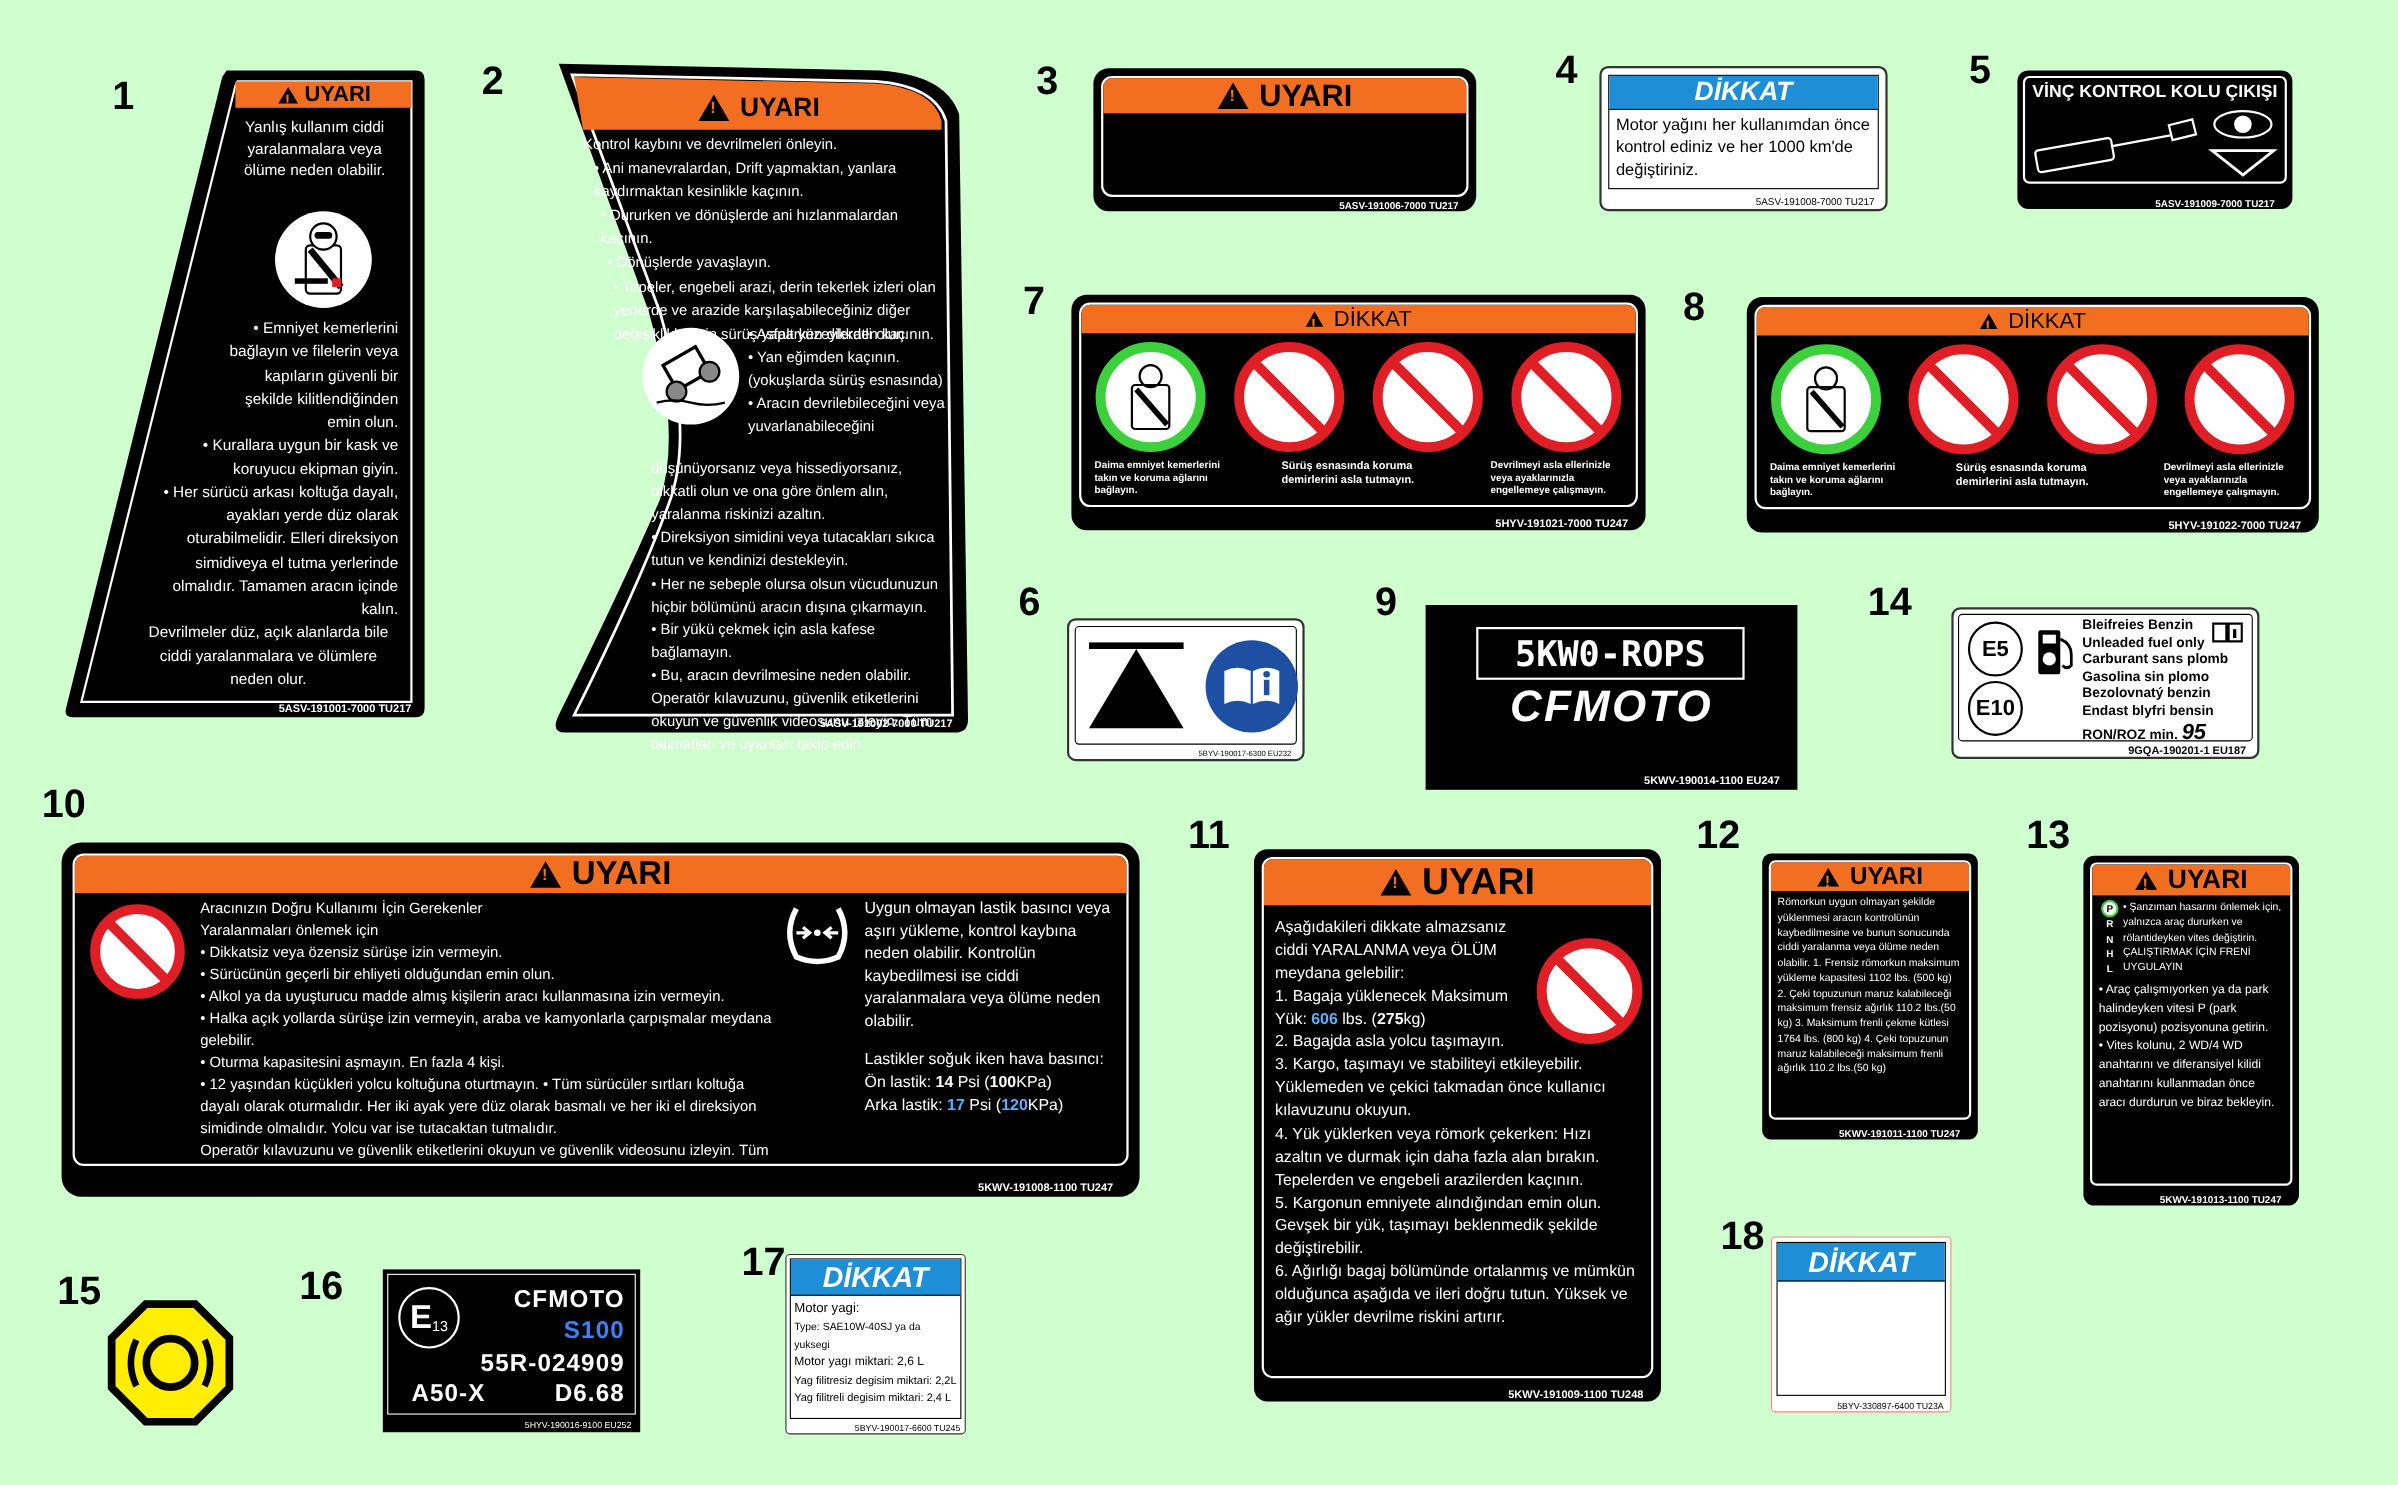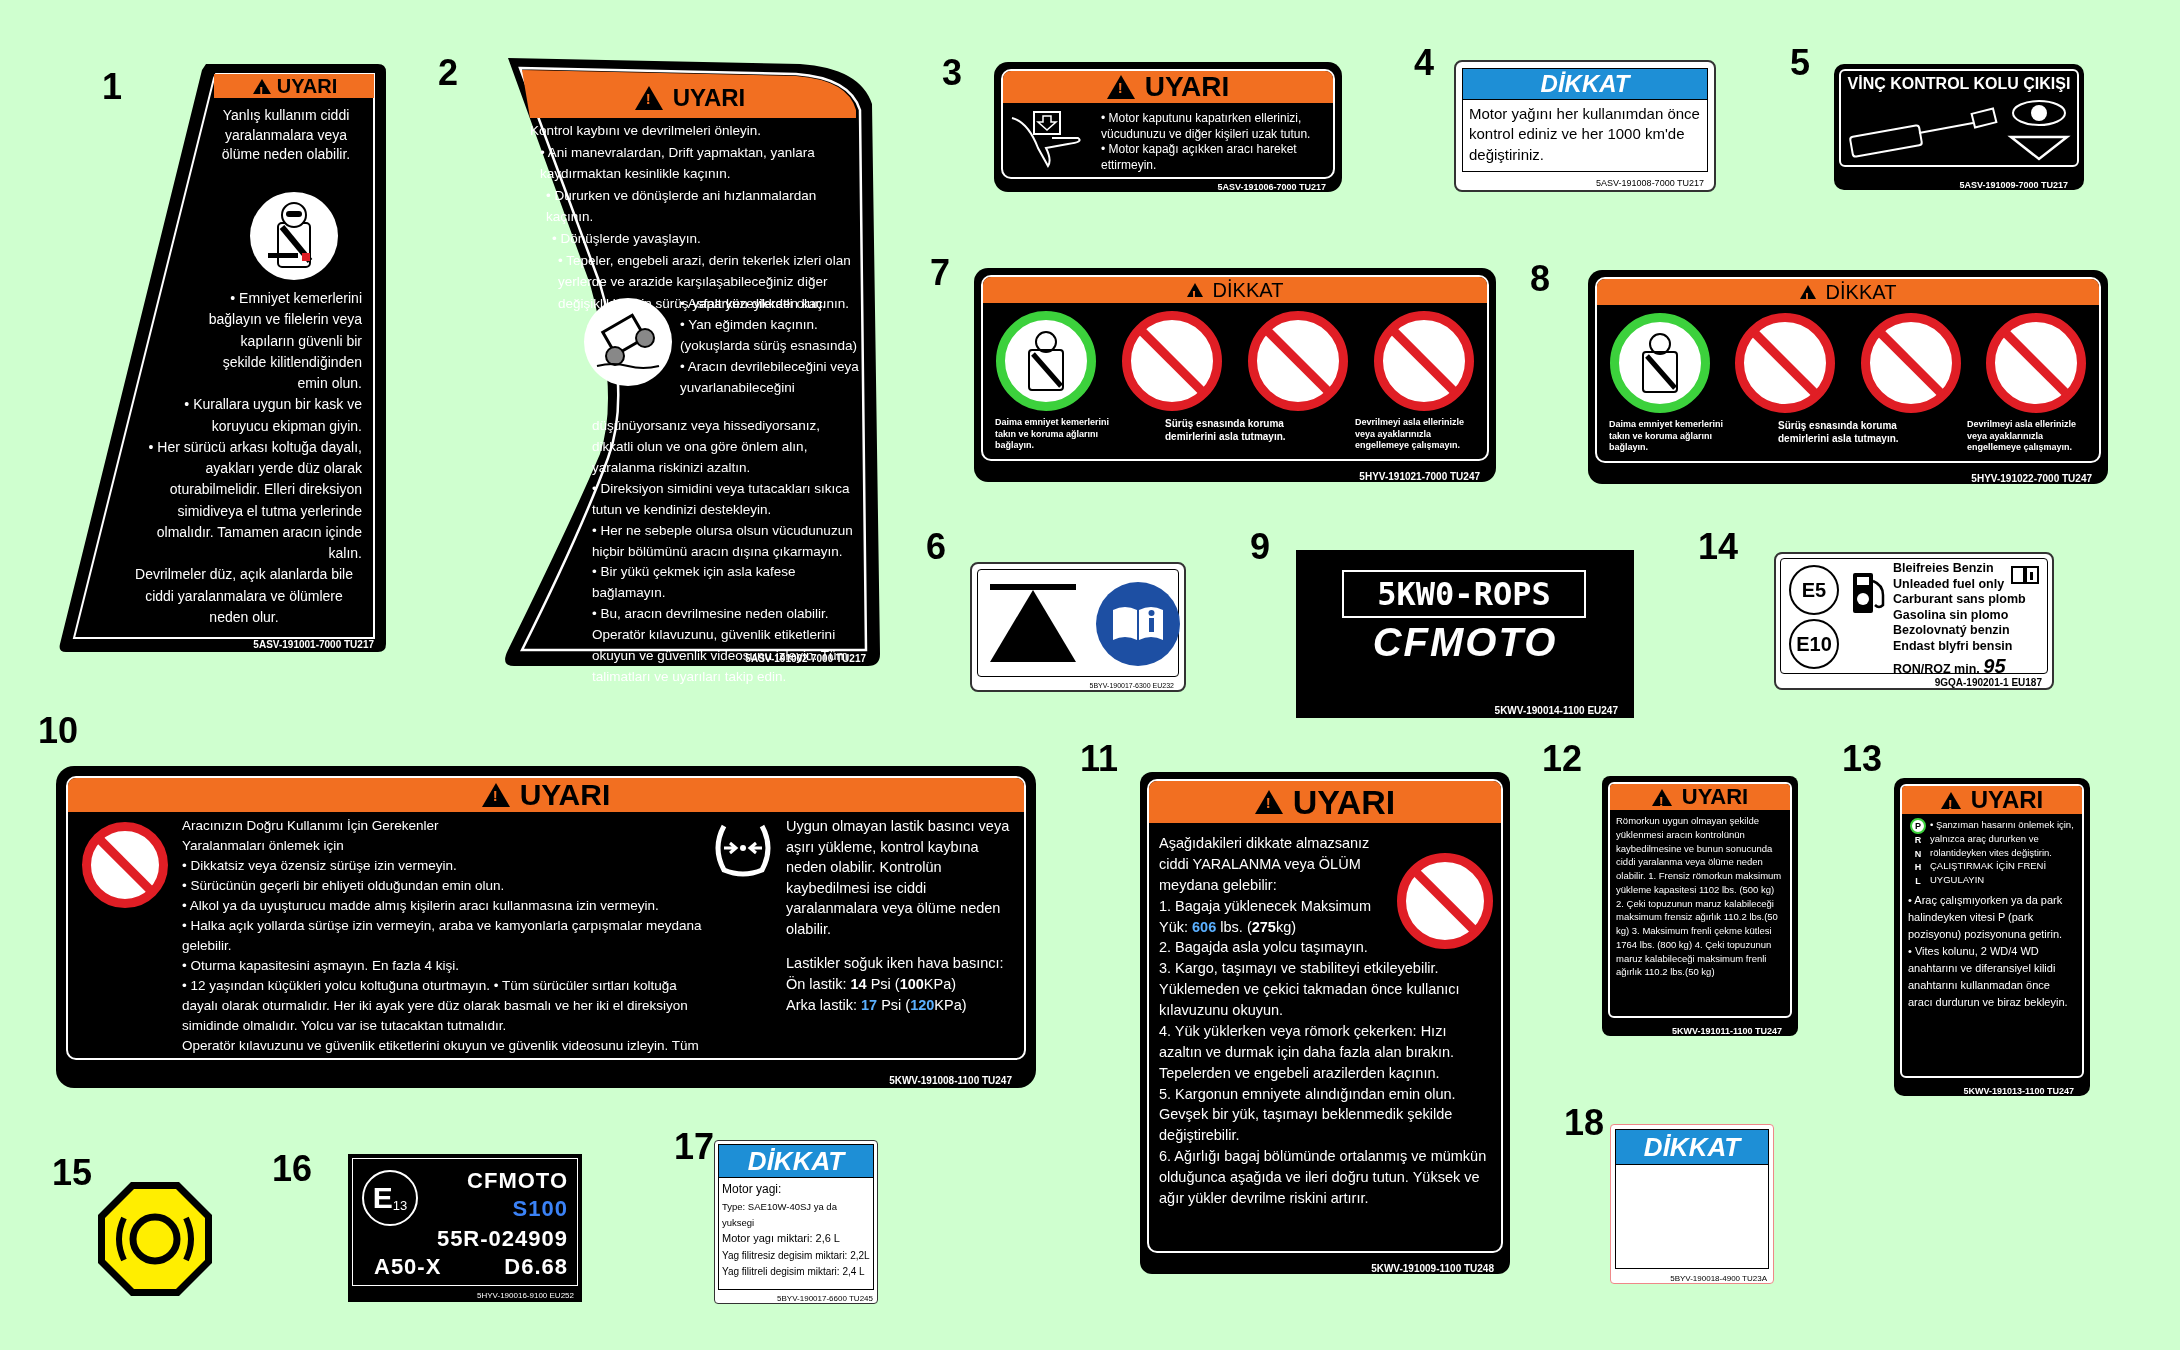--- a/index.html
+++ b/index.html
@@ -113,33 +113,20 @@
     <div>Operatör kılavuzunu, güvenlik etiketlerini okuyun ve güvenlik videosunu izleyin. Tüm talimatları ve uyarıları takip edin.</div>
   </div>
   <div style="position:absolute;right:18px;bottom:10px;color:#fff;font-size:10px;font-weight:bold;">5ASV-191002-7000   TU217</div>
 </div>
 
 <div class="lbl" style="left:994px;top:62px;width:348px;height:130px;">
   <div class="lbl-in" style="height:110px;">
     <div class="hdr" style="height:32px;font-size:28px;">
       <span class="tri"></span>
       <span>UYARI</span>
-    </div>
-    <div style="display:flex;flex:1;">
-      <div style="width:90px;display:flex;align-items:center;justify-content:center;">
-        <svg width="80" height="64" viewBox="0 0 80 64">
-            <path d="M4,10 Q20,14 30,40 L40,58 Q44,52 38,40 L60,36 Q76,34 70,30 L44,30" fill="none" stroke="#fff" stroke-width="2"></path>
-            <rect x="26" y="4" width="26" height="22" fill="none" stroke="#fff" stroke-width="2"></rect>
-            <path d="M35,8 L43,8 L43,14 L48,14 L39,22 L30,14 L35,14 Z" fill="none" stroke="#fff" stroke-width="1.5"></path>
-          </svg>
-      </div>
-      <div class="body" style="font-size:12px;padding-top:8px;">
-        <div>• Motor kaputunu kapatırken ellerinizi, vücudunuzu ve diğer kişileri uzak tutun.</div>
-        <div>• Motor kapağı açıkken aracı hareket ettirmeyin.</div>
-      </div>
     </div>
   </div>
   <div class="code" style="font-size:9px;">5ASV-191006-7000   TU217</div>
 </div>
 
 <div class="white-lbl" style="left:1454px;top:60px;width:262px;height:132px;padding:6px;">
   <div style="border:1.5px solid #000;height:104px;box-sizing:border-box;">
     <div class="blue-hdr" style="font-size:24px;height:30px;line-height:30px;border-bottom:1.5px solid #000;">DİKKAT</div>
     <div style="font-size:15px;padding:4px 6px;line-height:1.35;">Motor yağını her kullanımdan önce kontrol ediniz ve her 1000 km'de değiştiriniz.</div>
   </div>
@@ -393,14 +380,14 @@
       <div style="font-size:10px;">Yag filitreli degisim miktari: 2,4 L</div>
     </div>
   </div>
   <div class="codeb" style="font-size:8px;bottom:0;right:4px;">5BYV-190017-6600   TU245</div>
 </div>
 
 <div class="white-lbl" style="left:1610px;top:1124px;width:164px;height:160px;padding:4px;border-radius:4px;border-width:1px;border-color:#e88;">
   <div style="border:1.5px solid #000;height:140px;box-sizing:border-box;">
     <div class="blue-hdr" style="font-size:26px;height:34px;line-height:34px;border-bottom:1.5px solid #000;">DİKKAT</div>
   </div>
-  <div class="codeb" style="font-size:8px;bottom:0;right:6px;">5BYV-190018-4900   TU23A</div>
+  <div class="codeb" style="font-size:8px;bottom:0;right:6px;">5BYV-330897-6400   TU23A</div>
 </div>
 
 </body></html>

